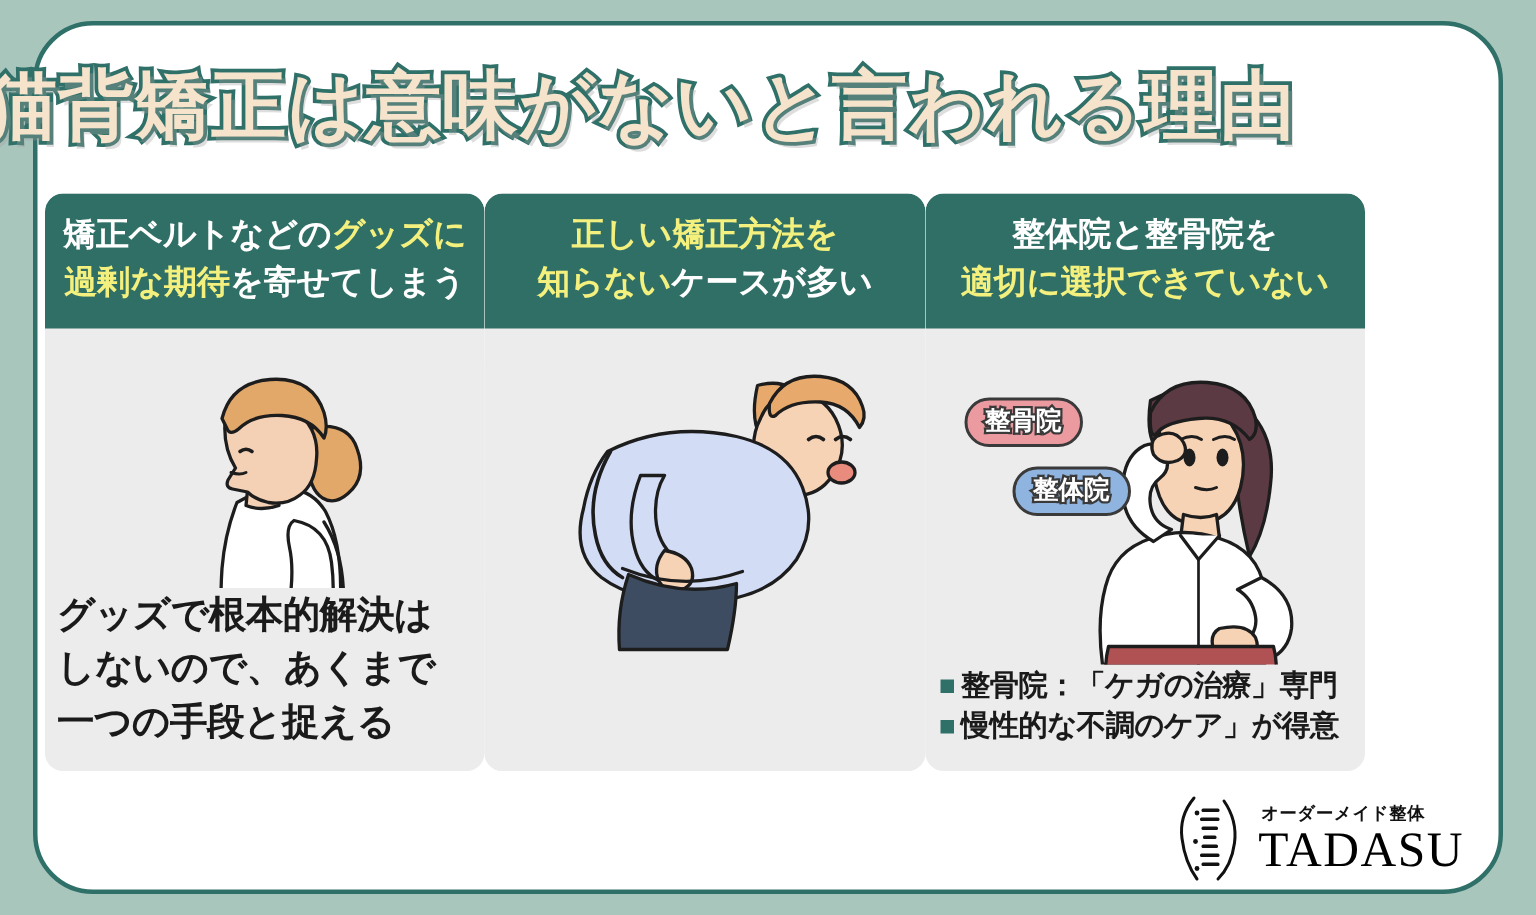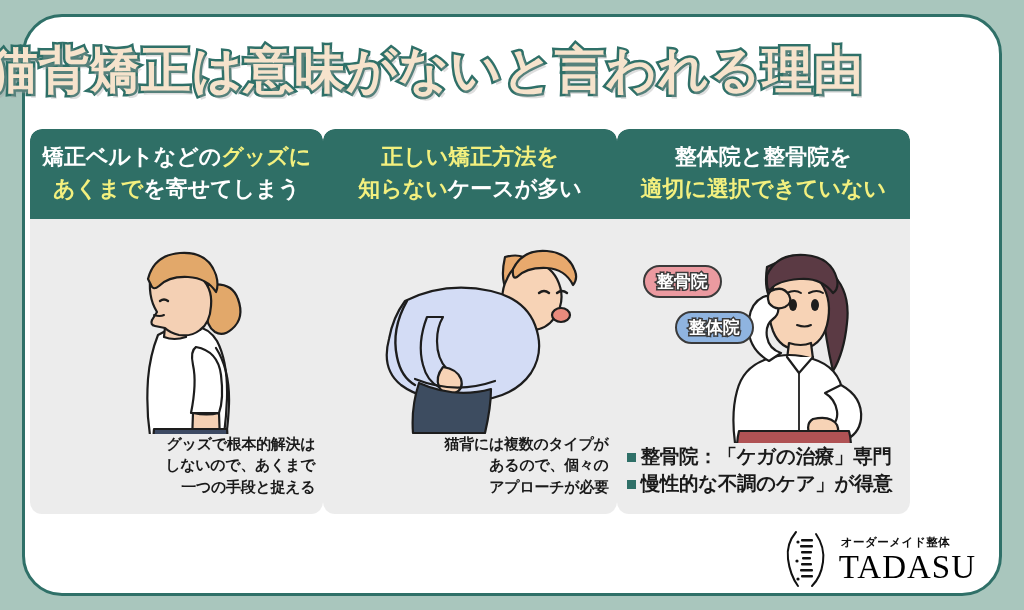--- a/index.html
+++ b/index.html
@@ -99,22 +99,22 @@
   .card-figure {
     flex: 1 1 auto;
     position: relative;
     background: #ececec;
     overflow: hidden;
     margin-top: 24px;
   }
   .card-figure svg { display: block; position: absolute; }
 
   .card-caption {
-    text-align: right;
-    font-size: 15px;
+    text-align: left;
+    font-size: 25px;
     font-weight: 700;
     color: #1a1a1a;
     line-height: 1.42;
     padding: 0 8px 16px;
     letter-spacing: -0.3px;
   }
 
   .card-caption.bullets {
     text-align: left;
     padding: 0 10px 16px 10px;
@@ -186,21 +186,21 @@
   </div>
 
   <div class="cards">
 
     <div class="card">
       <div class="card-header">
         <div>
           <span>矯正ベルトなどの</span><span class="hl">グッズに</span>
         </div>
         <div>
-          <span class="hl">あくまで</span><span>を寄せてしまう</span>
+          <span class="hl">過剰な期待</span><span>を寄せてしまう</span>
         </div>
       </div>
 
       <div class="card-figure">
         <svg width="310" height="205" viewBox="0 0 310 205" style="left:0; top:0;" aria-hidden="true">
           <g stroke="#1d1d1d" stroke-width="2.2" stroke-linejoin="round" stroke-linecap="round">
 
             <path d="M178 42 q24 -4 30 14 q7 19 -6 30 q-9 8 -17 3 q-9 -6 -9 -22 z" fill="#e2a86a"></path>
 
             <path d="M128 92 q-8 20 -10 44 q-2 30 2 56 q2 18 4 25 l66 0 q6 -32 7 -62 q1 -36 -10 -57 q-8 -13 -22 -15 q-18 -2 -37 9 z" fill="#ffffff"></path>
@@ -263,25 +263,20 @@
 
             <path d="M120 124 q14 2 18 12 q3 10 -6 14 q-10 4 -16 -6 q-4 -10 4 -20 z" fill="#f7d3b6"></path>
 
             <path d="M96 140 q-8 24 -6 50 l72 0 q6 -26 6 -44 q-36 10 -72 -6 z" fill="#3d4c60"></path>
 
             <path d="M92 136 q40 16 80 2" fill="none"></path>
           </g>
         </svg>
       </div>
 
-      <div class="card-caption">
-        <div>猫背には複数のタイプが</div>
-        <div>あるので、個々の</div>
-        <div>アプローチが必要</div>
-      </div>
     </div>
 
     <div class="card">
       <div class="card-header">
         <div>
           <span>整体院と整骨院を</span>
         </div>
         <div>
           <span class="hl">適切に選択できていない</span>
         </div>

